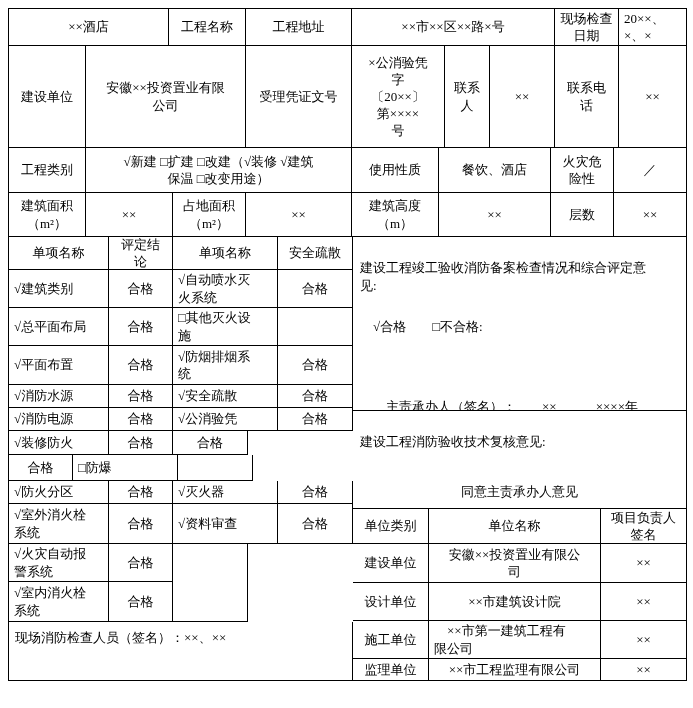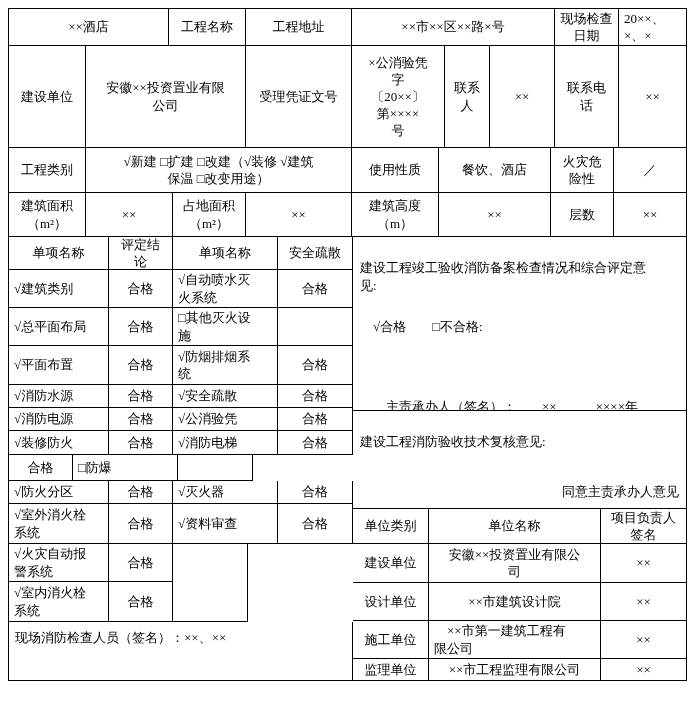--- a/index.html
+++ b/index.html
@@ -27,21 +27,21 @@
   .ct { align-items: flex-start; }
   .blk {
     flex: 0 0 auto;
     border-right: 1px solid #000; border-bottom: 1px solid #000;
     padding: 4px 7px; text-align: left; white-space: pre-line;
     line-height: 1.38; overflow: hidden;
   }
   .mt5  { margin-top: 5px; }
   .mt44 { margin-top: 44px; }
   .mt14 { margin-top: 14px; }
-  .center { text-align: right; }
+  .center { text-align: center; }
 </style>
 </head>
 <body>
 
 <div class="page">
   <div class="form">
 
     <div class="row">
       <div class="c" style="width:160px;height:37px">××酒店</div>
       <div class="c" style="width:77px;height:37px">工程名称</div>
@@ -135,21 +135,20 @@
         </div>
         <div class="row">
           <div class="c cl" style="width:100px;height:23px">√消防电源</div>
           <div class="c" style="width:64px;height:23px">合格</div>
           <div class="c cl" style="width:105px;height:23px">√公消验凭</div>
           <div class="c" style="width:75px;height:23px">合格</div>
         </div>
         <div class="row">
           <div class="c cl" style="width:100px;height:24px">√装修防火</div>
           <div class="c" style="width:64px;height:24px">合格</div>
-          <div class="c cl" style="width:105px;height:24px">√消防电梯</div>
           <div class="c" style="width:75px;height:24px">合格</div>
         </div>
         <div class="row">
           <div class="c" style="width:64px;height:26px">合格</div>
           <div class="c cl" style="width:105px;height:26px">□防爆</div>
           <div class="c" style="width:75px;height:26px"></div>
         </div>
         <div class="row">
           <div class="c cl" style="width:100px;height:23px">√防火分区</div>
           <div class="c" style="width:64px;height:23px">合格</div>

